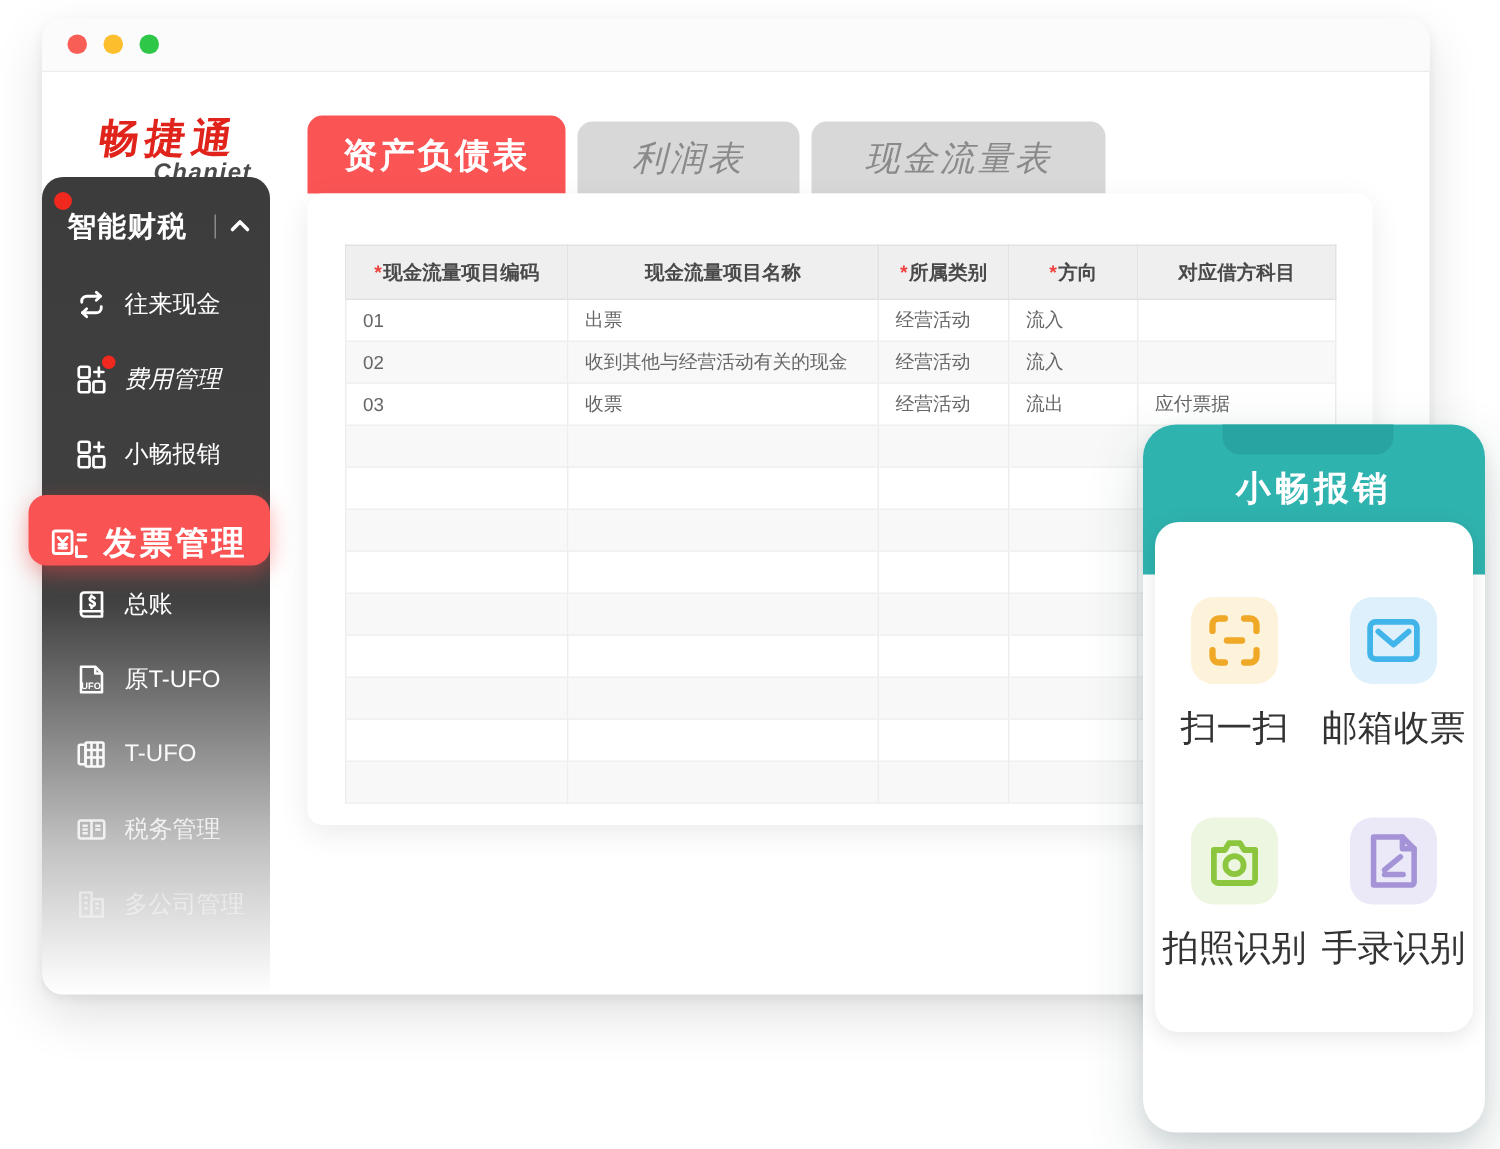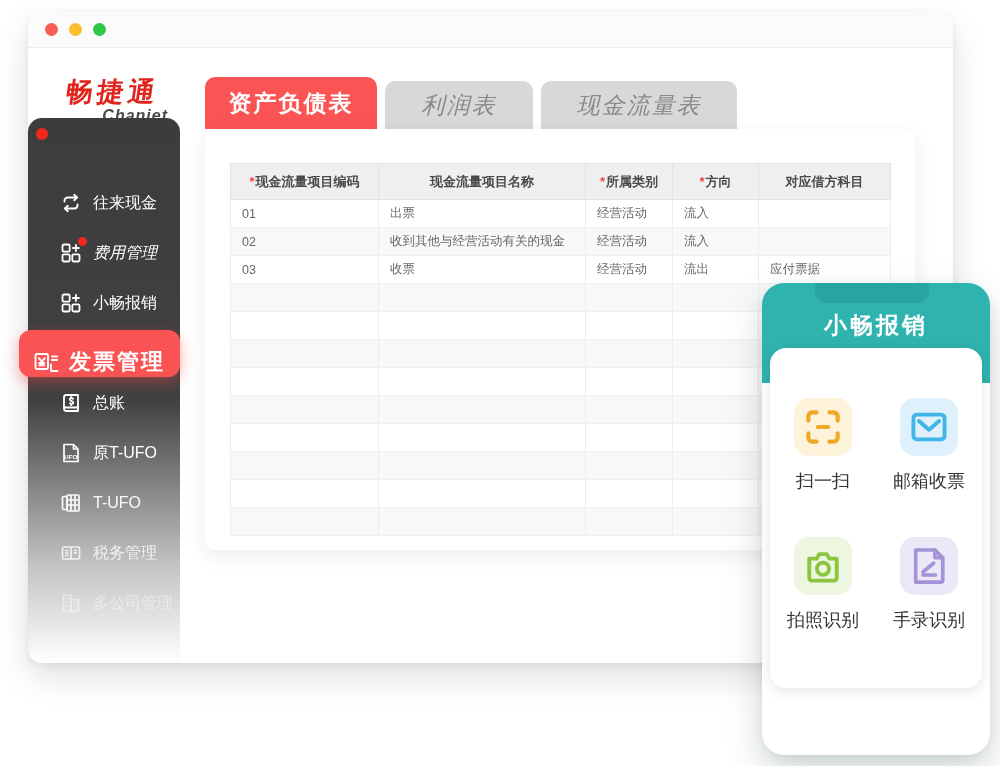--- a/index.html
+++ b/index.html
@@ -19,21 +19,21 @@
   .logo-en{font-size:16px;font-style:italic;font-weight:bold;color:#4a4a4a;text-align:right;margin-top:-3px;padding-right:2px;letter-spacing:1px;}
 
   
   .sidebar{position:absolute;left:28px;top:118px;width:152px;height:545px;border-radius:14px 14px 0 0;
            background:linear-gradient(180deg,#3c3c3c 0%,#414141 52%,rgba(120,120,120,.45) 82%,rgba(255,255,255,0) 100%);}
   .sb-reddot{position:absolute;left:8px;top:10px;width:12px;height:12px;border-radius:50%;background:#f0281e;}
   .sb-header{display:flex;align-items:center;padding:20px 12px 0 17px;color:#fff;}
   .sb-header-label{font-size:19px;font-weight:bold;letter-spacing:1px;flex:1;}
   .sb-divider{width:1px;height:16px;background:#8a8a8a;margin-right:8px;}
   .sb-nav{position:absolute;left:0;top:60px;right:0;}
-  .sb-item{position:relative;height:50px;display:flex;align-items:center;padding-left:32px;color:#fff;font-size:16px;cursor:pointer;}
+  .sb-item{position:relative;height:50px;display:flex;align-items:center;padding-left:22px;color:#fff;font-size:16px;cursor:pointer;}
   .sb-item .ic{width:22px;height:22px;margin-right:11px;flex:0 0 auto;position:relative;}
   .sb-item .ic svg{display:block;width:100%;height:100%;}
   .sb-badge{position:absolute;right:-5px;top:-5px;width:9px;height:9px;border-radius:50%;background:#f0281e;}
   .sb-item.active{padding-left:0;}
   .sb-pill{display:flex;align-items:flex-end;margin-left:-9px;width:174px;height:47px;background:#fa5354;border-radius:12px;
            box-shadow:0 5px 14px rgba(248,70,70,.45);padding-left:14px;font-size:22px;font-weight:bold;letter-spacing:2px;}
   .sb-pill .ic{width:27px;height:27px;margin-right:9px;}
   .chev{width:16px;height:16px;}
 
   
@@ -56,21 +56,21 @@
         box-shadow:0 16px 38px rgba(30,60,65,.20),0 4px 10px rgba(30,60,65,.08);}
   .card-band{position:absolute;left:0;top:0;right:0;height:100px;background:#2fb3af;border-radius:22px 22px 0 0;}
   .card-notch{position:absolute;left:53px;top:0;width:114px;height:20px;background:#28a5a2;border-radius:0 0 12px 12px;}
   .card-title{position:absolute;left:0;right:0;top:27px;text-align:center;color:#fff;font-size:23px;font-weight:bold;letter-spacing:3px;}
   .card-inner{position:absolute;left:8px;top:65px;width:212px;height:340px;background:#fff;border-radius:16px;
               box-shadow:0 3px 14px rgba(0,0,0,.10);}
   .actions{position:absolute;left:0;top:50px;right:0;display:grid;grid-template-columns:1fr 1fr;row-gap:44px;}
   .action{display:flex;flex-direction:column;align-items:center;cursor:pointer;}
   .tile{width:58px;height:58px;border-radius:15px;display:flex;align-items:center;justify-content:center;}
   .tile svg{width:44px;height:44px;display:block;}
-  .action-label{margin-top:13px;font-size:18px;color:#333;white-space:nowrap;}
+  .action-label{margin-top:13px;font-size:24px;color:#333;white-space:nowrap;}
 </style>
 </head>
 <body>
 
 <div class="stage">
 
   <div class="window">
     <div class="topbar">
       <span id="traffic-lights" style="display:flex;">
           <span class="dot" style="background: rgb(249, 94, 86);"></span>
@@ -192,20 +192,29 @@
             <td></td>
             <td></td>
             <td></td>
           </tr>
         </tbody>
     </table>
   </div>
 
   <div class="sidebar">
     <span class="sb-reddot"></span>
+    <div class="sb-header">
+      <span class="sb-header-label">智能财税</span>
+      <span class="sb-divider"></span>
+      <span class="chev">
+        <svg viewBox="0 0 16 16">
+            <path d="M3 10l5-5 5 5" fill="none" stroke="#ffffff" stroke-width="2.4" stroke-linecap="round" stroke-linejoin="round"></path>
+          </svg>
+      </span>
+    </div>
     <div class="sb-nav" id="side-nav">
         <div class="sb-item" style="opacity: 1;">
           <span class="ic">
             <svg viewBox="0 0 22 22">
               <g fill="none" stroke="#ffffff" stroke-width="1.9" stroke-linecap="round" stroke-linejoin="round">
      <path d="M4.5 9.5v-.8c0-1.9 1.5-3.2 3.4-3.2H17"></path>
                 <path d="M14.2 2.8L17 5.5l-2.8 2.7"></path>
      <path d="M17.5 12.5v.8c0 1.9-1.5 3.2-3.4 3.2H5"></path>
                 <path d="M7.8 13.8L5 16.5l2.8 2.7"></path>
               </g>

